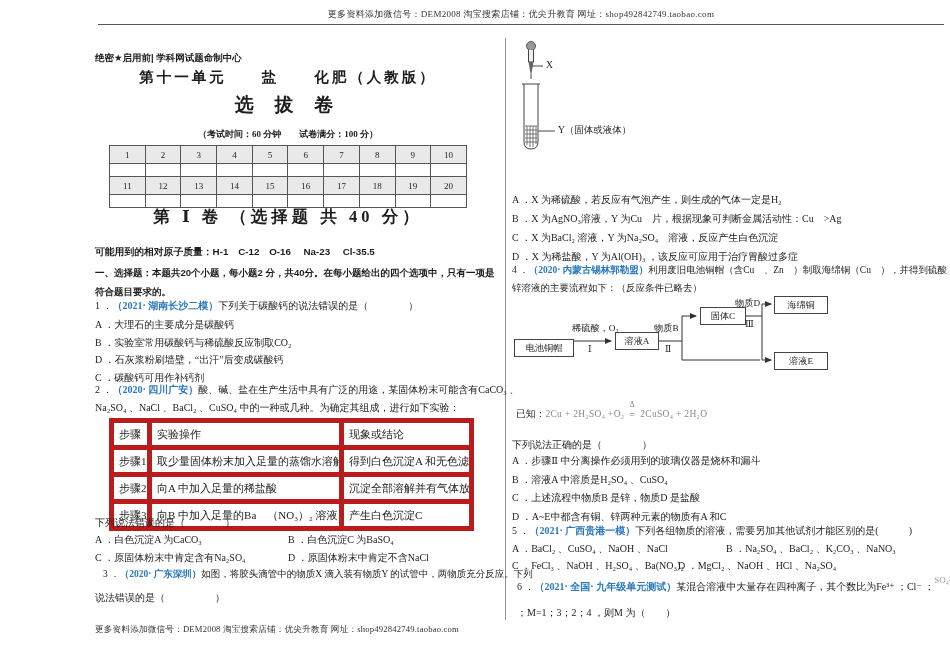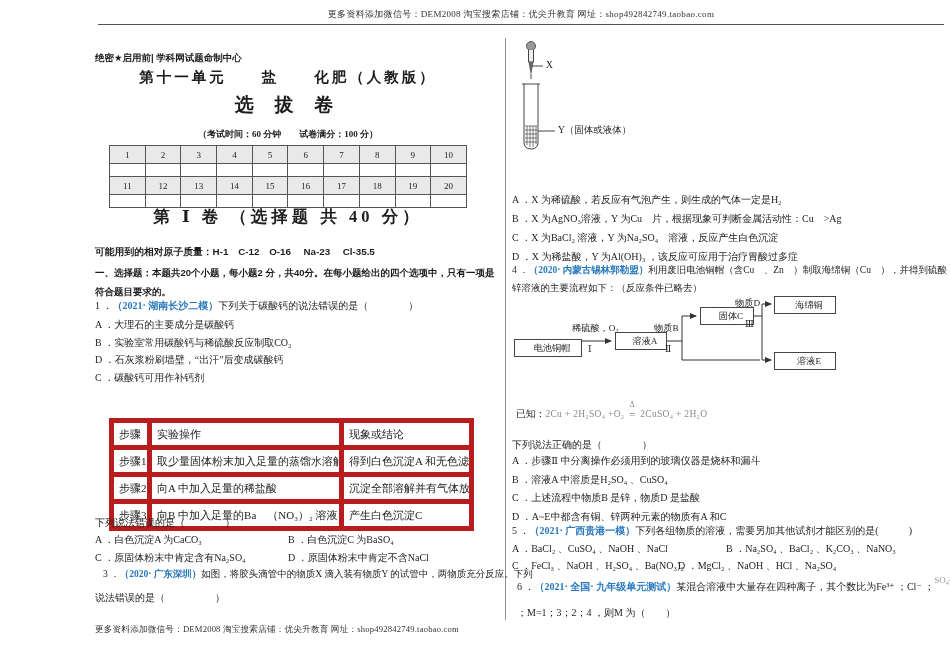--- a/index.html
+++ b/index.html
@@ -42,21 +42,21 @@
   .q3l2{position:absolute;left:0;top:589px;}
   .footer{position:absolute;left:0;top:624px;font-size:8.6px;color:#333;white-space:nowrap;letter-spacing:.2px;}
   
   .figure{position:absolute;left:4px;top:40px;width:200px;height:118px;}
   .figlabelX{position:absolute;left:30px;top:20px;font-size:9.5px;}
   .figlabelY{position:absolute;left:42px;top:84px;font-size:9.5px;white-space:nowrap;}
   .q3opts{position:absolute;left:0;top:190px;line-height:19px;}
   .q3opts .ln{line-height:19px;}
   .q4stem{position:absolute;left:0;top:262px;line-height:19px;font-size:9.5px;}
   .flow{position:absolute;left:2px;top:296px;width:340px;height:80px;font-size:9.2px;}
-  .fbox{position:absolute;border:1px solid #444;background:#fff;text-align:center;line-height:16px;height:16px;white-space:nowrap;padding-left:8px;}
+  .fbox{position:absolute;border:1px solid #444;background:#fff;text-align:center;line-height:16px;height:16px;white-space:nowrap;}
   .flabel{position:absolute;white-space:nowrap;font-size:9.2px;}
   .eqrow{position:absolute;left:4px;top:408px;font-size:9.8px;white-space:nowrap;}
   .eq{color:#8a8a8a;font-size:9.5px;letter-spacing:.3px;}
   .cond{display:inline-block;position:relative;padding:0 3px;color:#8a8a8a;}
   .cond .delta{position:absolute;top:-8px;left:50%;transform:translateX(-50%);font-size:7.5px;}
   .q4ask{position:absolute;left:0;top:436px;}
   .q4opts{position:absolute;left:0;top:452px;}
   .q4opts .ln{line-height:18.5px;}
   .q5stem{position:absolute;left:0;top:522px;}
   .q5row1{position:absolute;left:0;top:540px;display:flex;gap:48px;}
@@ -144,20 +144,26 @@
     <div class="ln q1stem">
       <span>1 ．</span><span class="src">（2021· 湖南长沙二模）</span><span>下列关于碳酸钙的说法错误的是（　　　　）</span>
     </div>
     <div class="q1opts">
       <div class="ln">A ．大理石的主要成分是碳酸钙</div>
       <div class="ln">B ．实验室常用碳酸钙与稀硫酸反应制取CO₂</div>
       <div class="ln">D ．石灰浆粉刷墙壁，“出汗”后变成碳酸钙</div>
       <div class="ln">C ．碳酸钙可用作补钙剂</div>
     </div>
 
+    <div class="q2stem">
+      <div class="ln">
+        <span>2 ．</span><span class="src">（2020· 四川广安）</span><span>酸、碱、盐在生产生活中具有广泛的用途，某固体粉末可能含有CaCO₃ 、</span>
+      </div>
+      <div class="ln">Na₂SO₄ 、NaCl 、BaCl₂ 、CuSO₄ 中的一种或几种。为确定其组成，进行如下实验：</div>
+    </div>
 
     <table class="qtable">
       <colgroup>
           <col style="width:38px">
           <col style="width:192px">
           <col style="width:130px">
         </colgroup>
       <tbody>
         <tr>
           <td>步骤</td>

